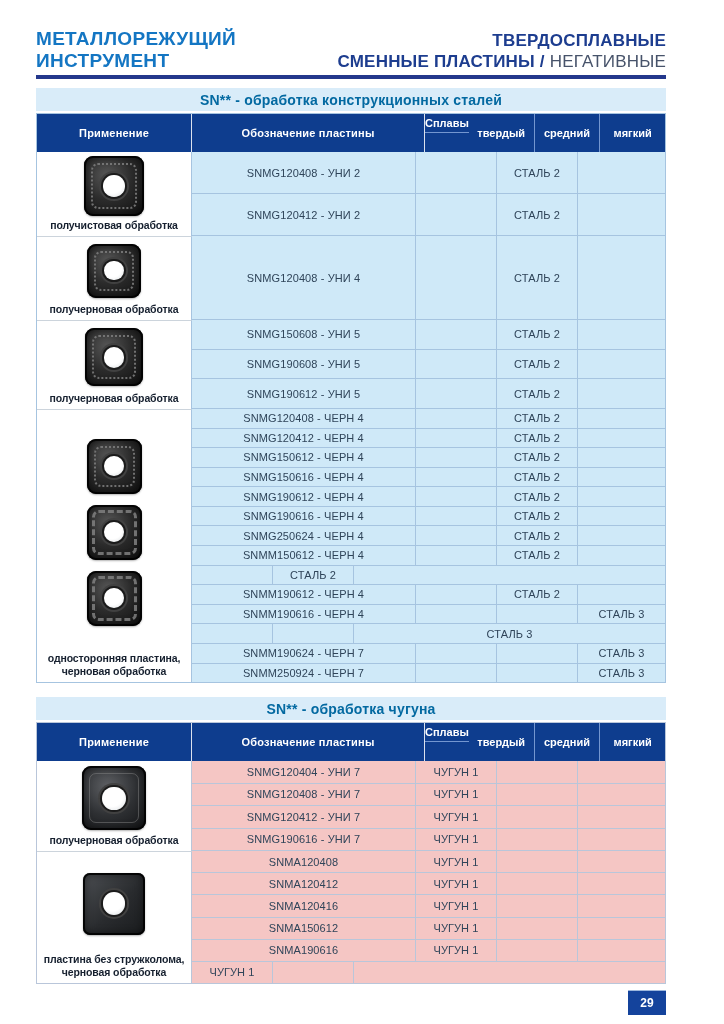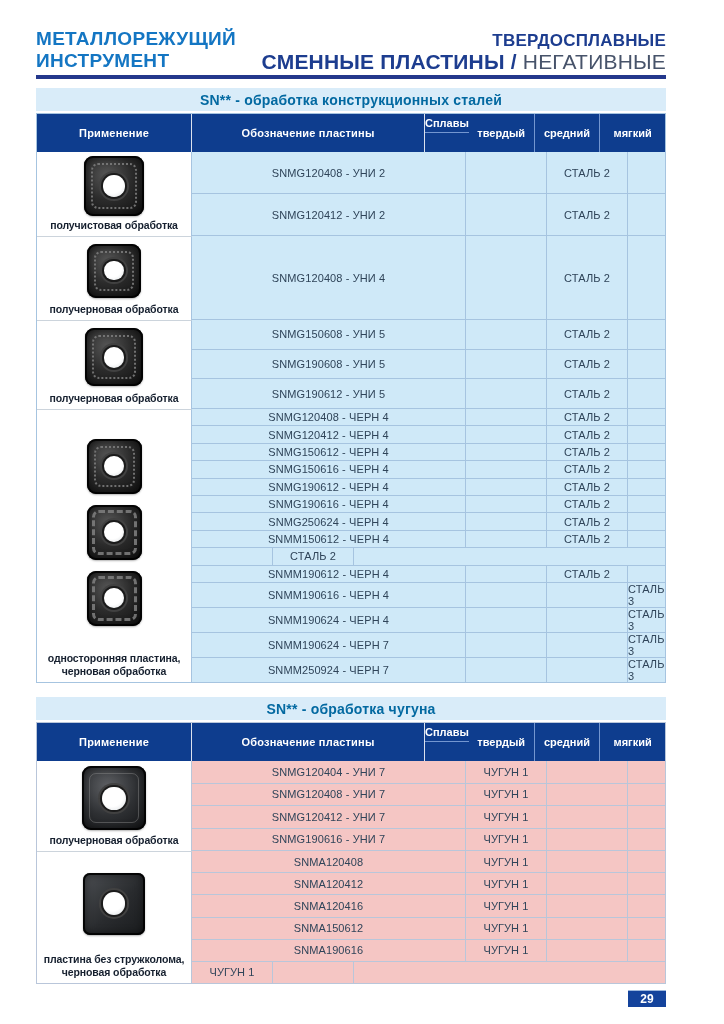--- a/index.html
+++ b/index.html
@@ -11,21 +11,21 @@
     position:relative;
     overflow:hidden;
   }
   .page { padding:26px 58px 0 36px; }
 
   
   .hdr { display:flex; justify-content:space-between; align-items:flex-end; height:46px; }
   .brand { color:#1476c3; font-weight:bold; font-size:19px; line-height:22px; letter-spacing:.3px; }
   .hright { text-align:right;margin-left:18px; }
   .hright .l1 { color:#1d3d8f; font-weight:bold; font-size:17px; line-height:20px; letter-spacing:.2px; }
-  .hright .l2 { color:#1d3d8f; font-weight:bold; font-size:21px; line-height:21px; letter-spacing:.2px; }
+  .hright .l2 { color:#1d3d8f; font-weight:bold; font-size:17px; line-height:21px; letter-spacing:.2px; }
   .hright .l2 .neg { font-weight:400; color:#47536a; letter-spacing:.2px; }
   .rule { height:4px; background:#24388c; margin-top:3px; }
 
   
   .band {
     margin-top:9px; height:23px; background:#d9ecf9;
     display:flex; align-items:center; justify-content:center;
     font-weight:bold; font-size:14px; color:#0369a1; letter-spacing:.2px;
   }
   .iron .band { margin-top:14px; }
@@ -53,21 +53,21 @@
   .tgroup + .tgroup .appcell { border-top:1px solid #ccd4dc; }
   .imgs { flex:1; display:flex; flex-direction:column; align-items:center; justify-content:center; gap:11px; padding-top:4px; }
   .cap { text-align:center; font-weight:bold; font-size:10.5px; line-height:12.5px;
          color:#151f2e; padding:2px 4px 5px; white-space:pre-line; letter-spacing:-.1px; }
 
   .rows { flex:1; display:flex; flex-direction:column; }
   .trow { flex:1; display:flex; border-bottom:1px solid var(--bc); }
   .tgroup:last-child .trow:last-child { border-bottom:none; }
   .cell { background:var(--cell); display:flex; align-items:center; justify-content:center;
           font-size:11px; color:#2f4459; letter-spacing:.1px; border-right:1px solid var(--bc); }
-  .cell.des { width:274px; }
+  .cell.des { width:224px; }
   .cell.hard, .cell.med { width:81px; }
   .cell.soft { flex:1; border-right:none; }
 
   
   .insert { position:relative; border-radius:9px; flex:0 0 auto;
             background:radial-gradient(circle at 38% 32%, #565656 0%, #2b2b2b 45%, #0f0f0f 100%);
             box-shadow:inset 0 0 0 2px rgba(0,0,0,.85), inset 0 0 10px rgba(0,0,0,.7), 0 1px 2px rgba(0,0,0,.3); }
   .insert::before { content:""; position:absolute; inset:7px; border-radius:7px; }
   .v-molded::before { border:2px dotted rgba(122,122,122,.9); }
   .v-ribbed::before { inset:5px; border:3px dashed rgba(128,128,128,.85); }
@@ -75,21 +75,21 @@
   .v-smooth::before { border:1px solid rgba(140,140,140,.45); }
   .v-plain { background:linear-gradient(135deg,#4d5054 0%, #292b2e 55%, #1a1c1e 100%); border-radius:7px; }
   .v-plain::before { border:none; }
   .insert::after { content:""; position:absolute; width:36%; height:36%; left:32%; top:32%;
                    border-radius:50%;
                    background:radial-gradient(circle at 42% 36%, #ffffff 55%, #d9dde0 100%);
                    box-shadow:0 0 0 2px #1b1b1b, 0 0 0 4px #414141; }
 
   
   .pnwrap { margin-top:6px; display:flex; justify-content:flex-end; }
-  .pnum { min-width:38px; height:17px; background:#14439c; color:#ffffff;
+  .pnum { min-width:38px; height:25px; background:#14439c; color:#ffffff;
           font-weight:bold; font-size:12px; display:flex; align-items:center; justify-content:center;
           border-top:1px solid #9db7dd; }
 </style>
 </head>
 <body>
 
 <div class="page">
 
   <div class="hdr">
     <div class="brand">
@@ -258,21 +258,20 @@
             <div class="cell med">СТАЛЬ 2</div>
             <div class="cell soft"></div>
           </div>
           <div class="trow">
             <div class="cell des">SNMM190616 - ЧЕРН 4</div>
             <div class="cell hard"></div>
             <div class="cell med"></div>
             <div class="cell soft">СТАЛЬ 3</div>
           </div>
           <div class="trow">
-            <div class="cell des">SNMM190624 - ЧЕРН 4</div>
             <div class="cell hard"></div>
             <div class="cell med"></div>
             <div class="cell soft">СТАЛЬ 3</div>
           </div>
           <div class="trow">
             <div class="cell des">SNMM190624 - ЧЕРН 7</div>
             <div class="cell hard"></div>
             <div class="cell med"></div>
             <div class="cell soft">СТАЛЬ 3</div>
           </div>

